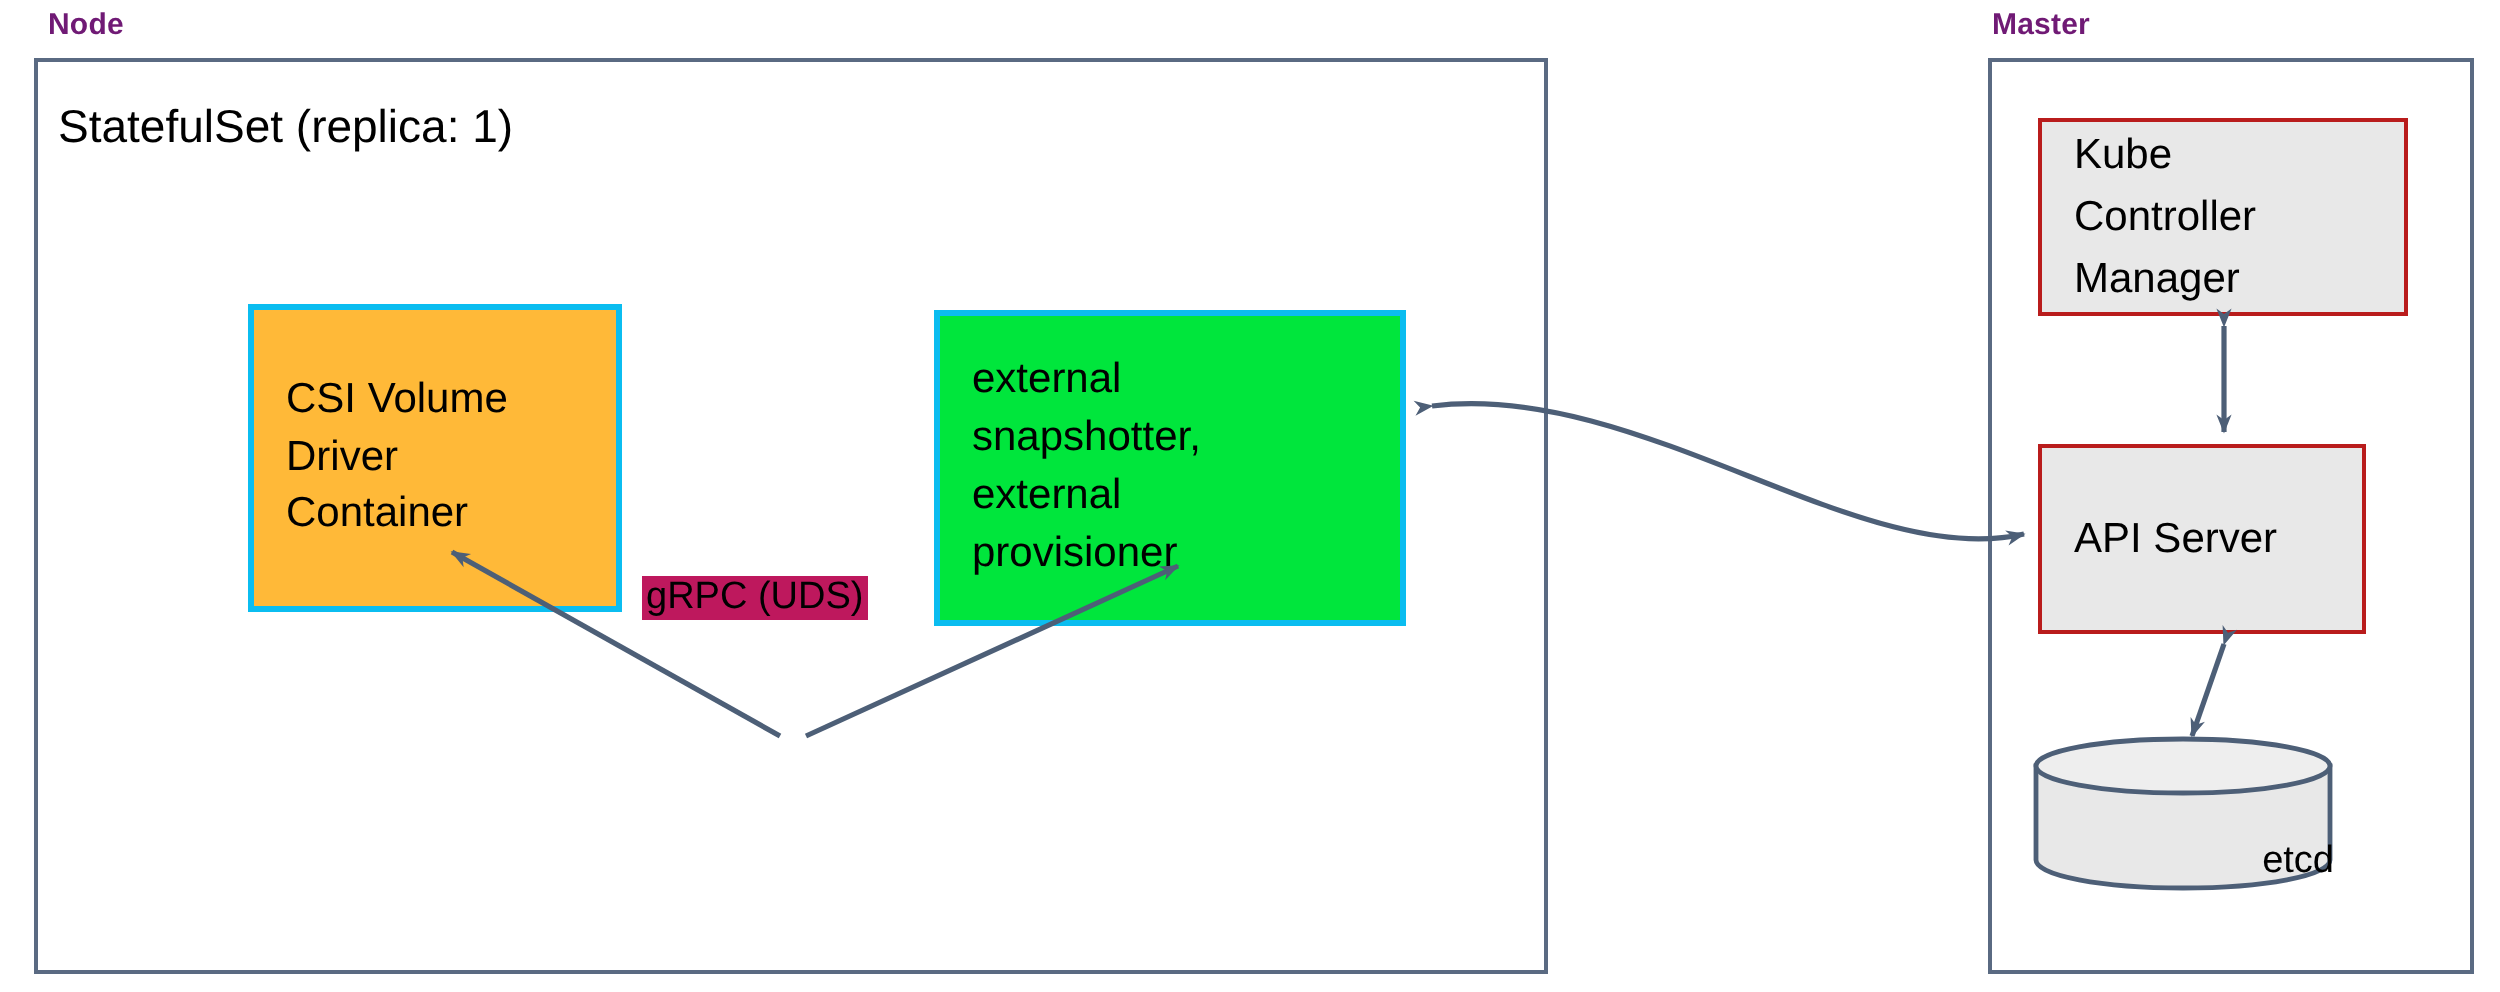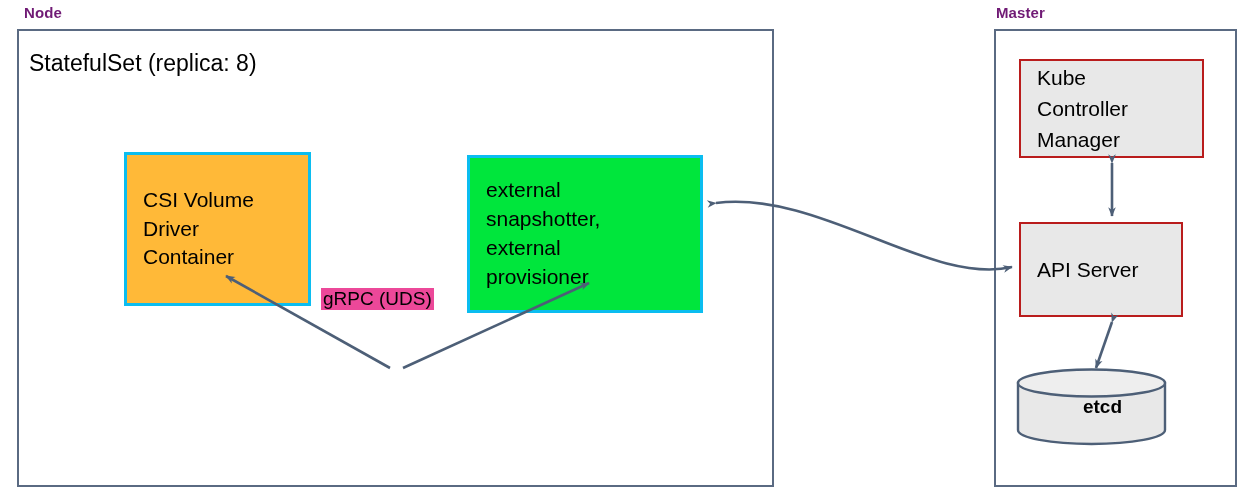--- a/index.html
+++ b/index.html
@@ -100,38 +100,38 @@
     color: #000000;
     white-space: nowrap;
   }
 
   
   .edge-label {
     position: absolute;
     font-size: 19px;
     color: #000000;
     white-space: nowrap;
-    background: #ec4899;
+    background: #be185d;
     padding: 0 2px;
   }
 </style>
 </head>
 <body>
 
 <div id="canvas">
 
   <div class="zone-label" style="left:24px; top:4px;">Node</div>
 
   <div class="zone-label" style="left:996px; top:4px;">Master</div>
 
   <div class="zone-frame" style="left:17px; top:29px; width:757px; height:458px;"></div>
 
   <div class="zone-frame" style="left:994px; top:29px; width:243px; height:458px;"></div>
 
-  <div class="statefulset-title" style="left:29px; top:50px;">StatefulSet (replica: 8)</div>
+  <div class="statefulset-title" style="left:29px; top:50px;">StatefulSet (replica: 1)</div>
 
   <div class="proc-box orange" style="left:124px; top:117px; width:187px; height:154px;">
     <div class="txt" style="white-space:pre-line;">CSI Volume
 Driver
 Container</div>
   </div>
 
   <div class="proc-box green" style="left:467px; top:120px; width:236px; height:158px;">
     <div class="txt" style="white-space:pre-line;">external
 snapshotter,
@@ -148,21 +148,21 @@
   <div class="grey-box" style="left:1019px; top:222px; width:164px; height:95px;">
     <div class="txt">API Server</div>
   </div>
 
 
   <div class="cyl" style="left:1016px; top:368px; width:151px; height:78px;">
     <svg width="151" height="78" viewBox="0 0 151 78">
       <path d="M2,15 L2,62 A73.5,14 0 0 0 149,62 L149,15 Z" fill="#e8e8e8" stroke="#4d5f77" stroke-width="2.4"></path>
       <ellipse cx="75.5" cy="15" rx="73.5" ry="13.5" fill="#eeeeee" stroke="#4d5f77" stroke-width="2.4"></ellipse>
     </svg>
-    <div class="cyl-label" style="top:28px; text-align:center; left:22px;font-weight:bold;">etcd</div>
+    <div class="cyl-label" style="top:52px; text-align:right; left:22px;">etcd</div>
   </div>
 
   <svg class="layer" viewBox="0 0 1250 496">
     <defs>
       <marker id="ah" markerWidth="11" markerHeight="11" refX="9.2" refY="4.2" orient="auto" markerUnits="userSpaceOnUse">
         <path d="M0.4,0.4 L10,4.2 L0.4,8 L3.2,4.2 Z" fill="#4d5f77"></path>
       </marker>
     </defs>
 
     <line x1="390" y1="368" x2="226" y2="276" stroke="#4d5f77" stroke-width="2.6" marker-end="url(#ah)"></line>

